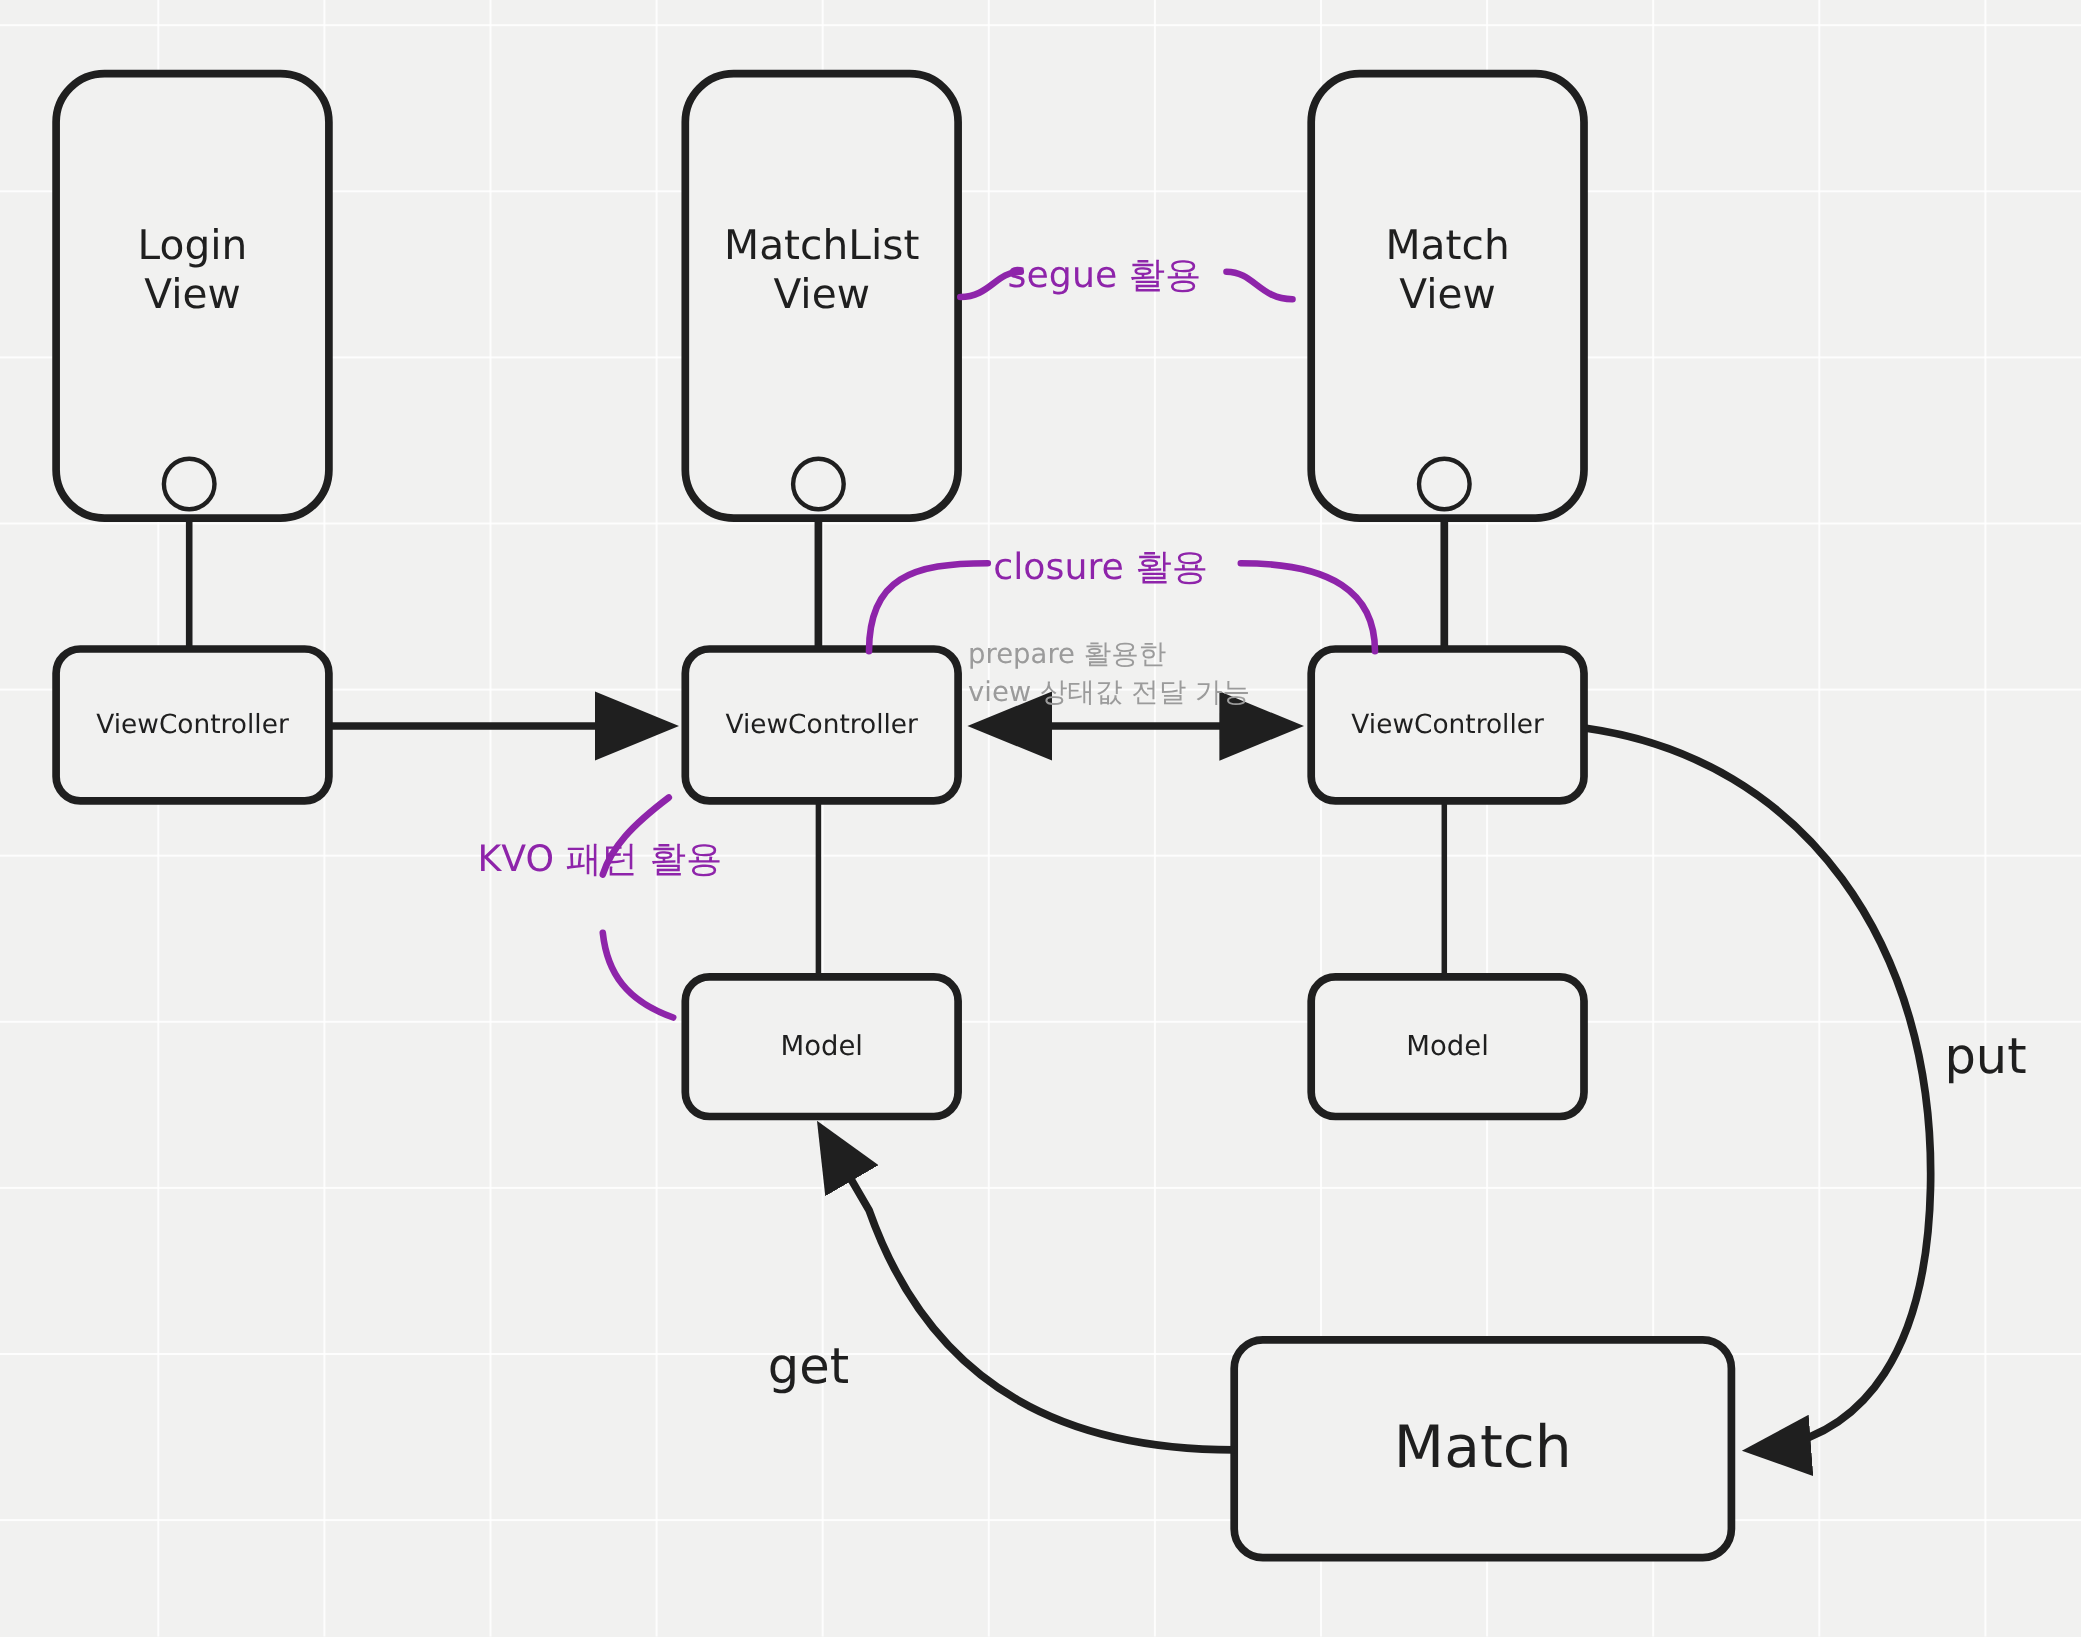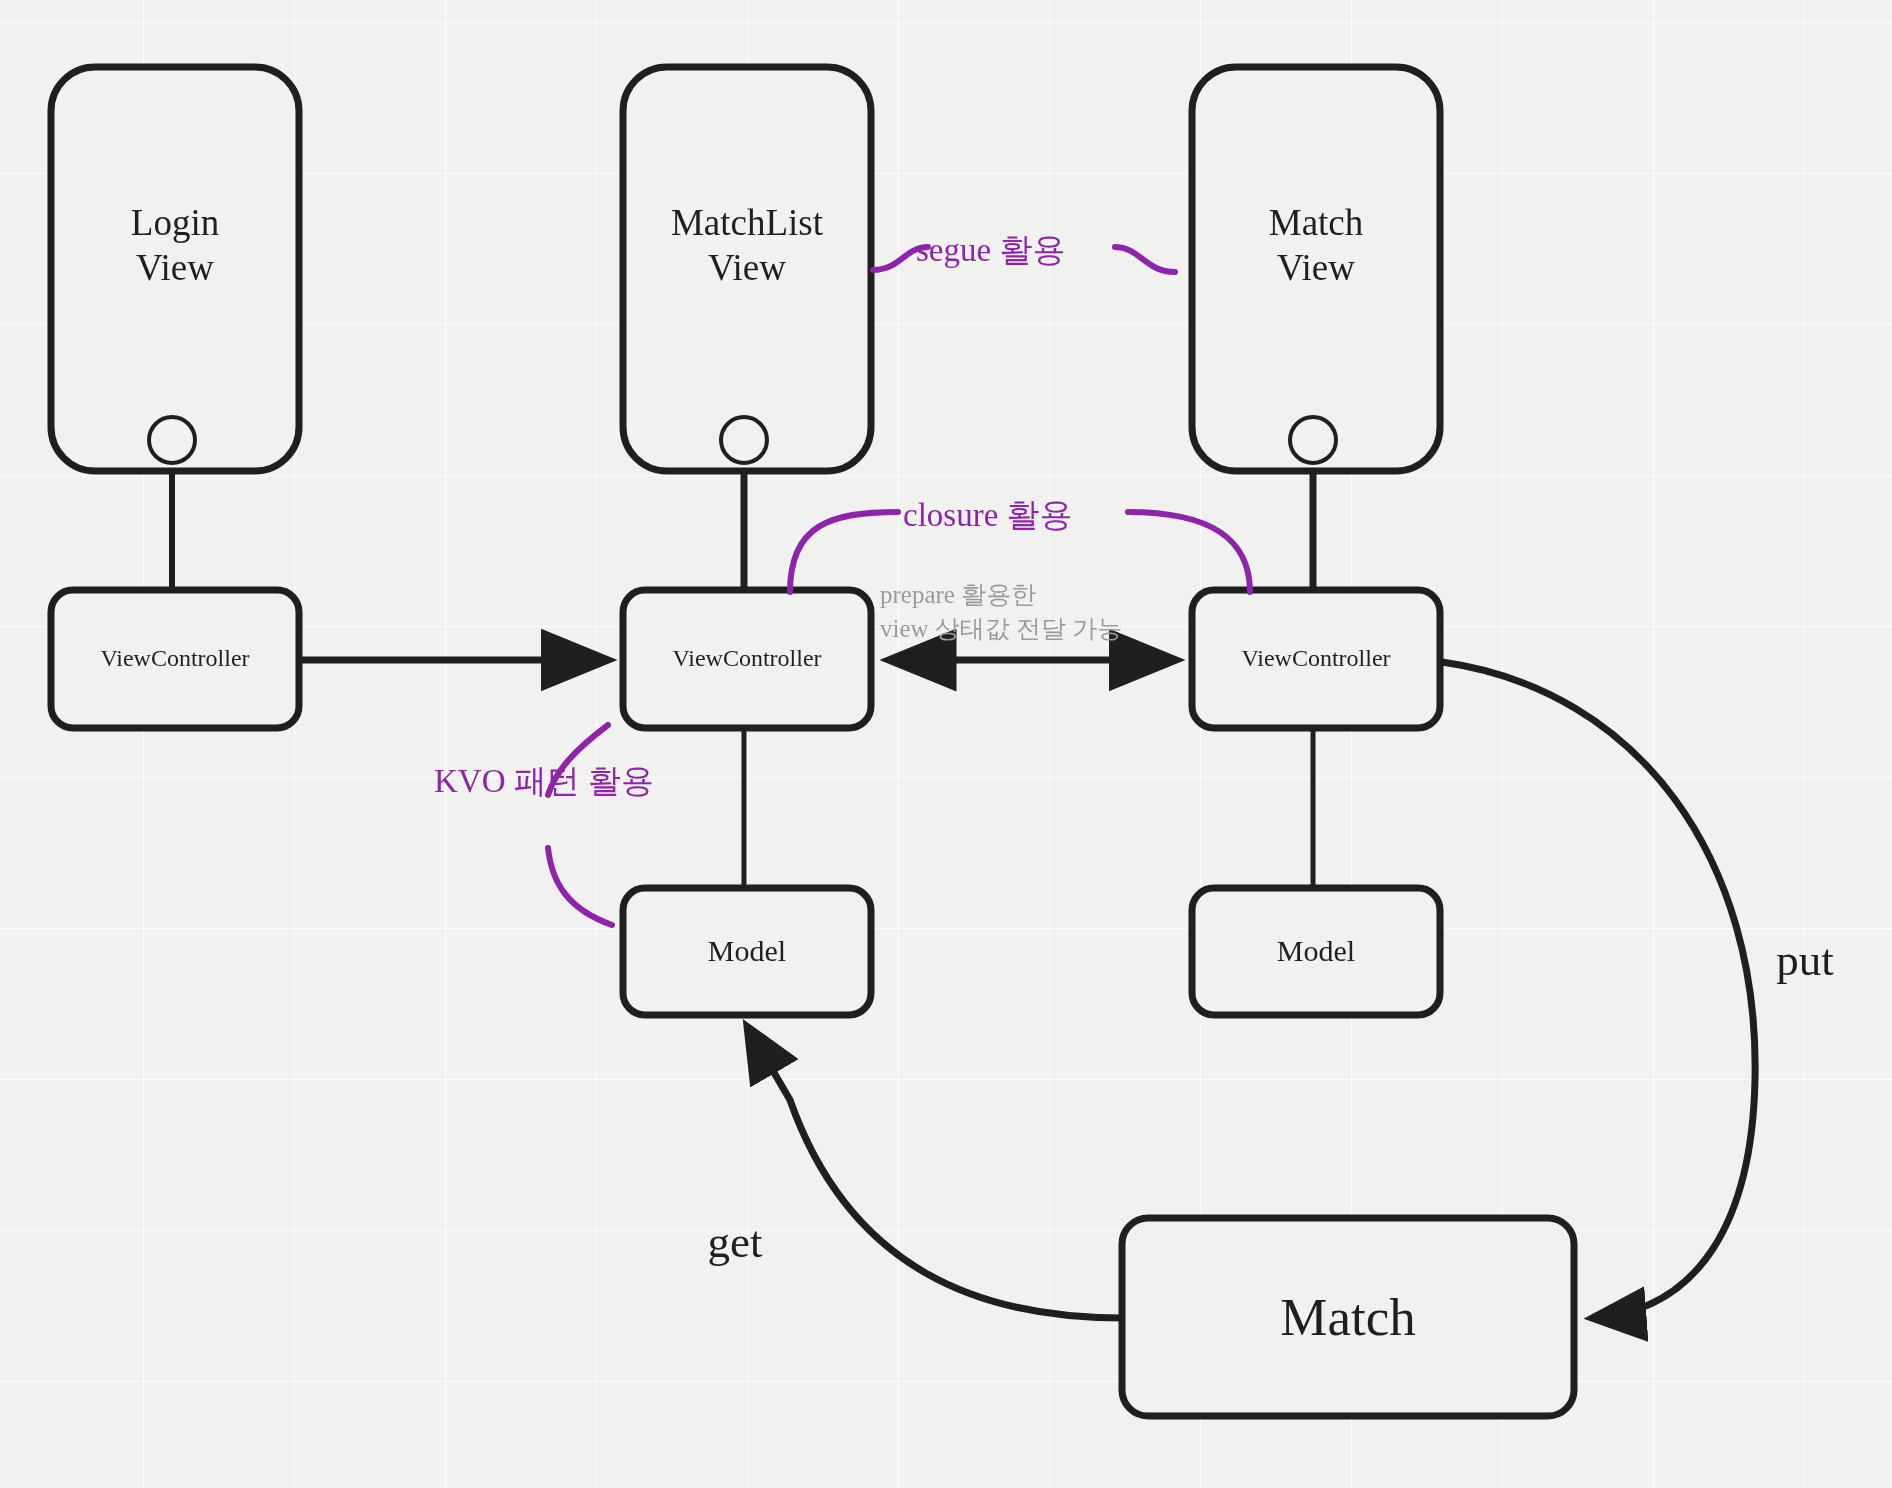--- a/index.html
+++ b/index.html
@@ -14,42 +14,41 @@
     position: relative;
     width: 1892px;
     height: 1488px;
     background-color: #f1f1f0;
     background-image:
       linear-gradient(to right, rgba(255,255,255,0.85) 1.5px, transparent 1.5px),
       linear-gradient(to bottom, rgba(255,255,255,0.85) 1.5px, transparent 1.5px);
     background-size: 151px 151px;
     background-position: -8px 22px;
     overflow: hidden;
-    font-family: Liberation Serif, serif;
   }
   #diagram-svg {
     position: absolute;
     left: 0; top: 0;
     width: 1892px;
     height: 1488px;
   }
   .shape-label {
     position: absolute;
     display: flex;
     align-items: center;
     justify-content: center;
     text-align: center;
     color: #1f1f1f;
     pointer-events: none;
     line-height: 1.22;
     white-space: pre-line;
   }
   .phone-label { font-size: 37px; }
   .vc-label { font-size: 24px; }
-  .model-label { font-size: 30px; }
+  .model-label { font-size: 25px; }
   .server-label { font-size: 53px; }
   .verb-label { font-size: 45px; color: #1f1f1f; }
   .purple-label {
     position: absolute;
     color: #8e24aa;
     font-size: 33px;
     white-space: nowrap;
     pointer-events: none;
   }
   .gray-label {

